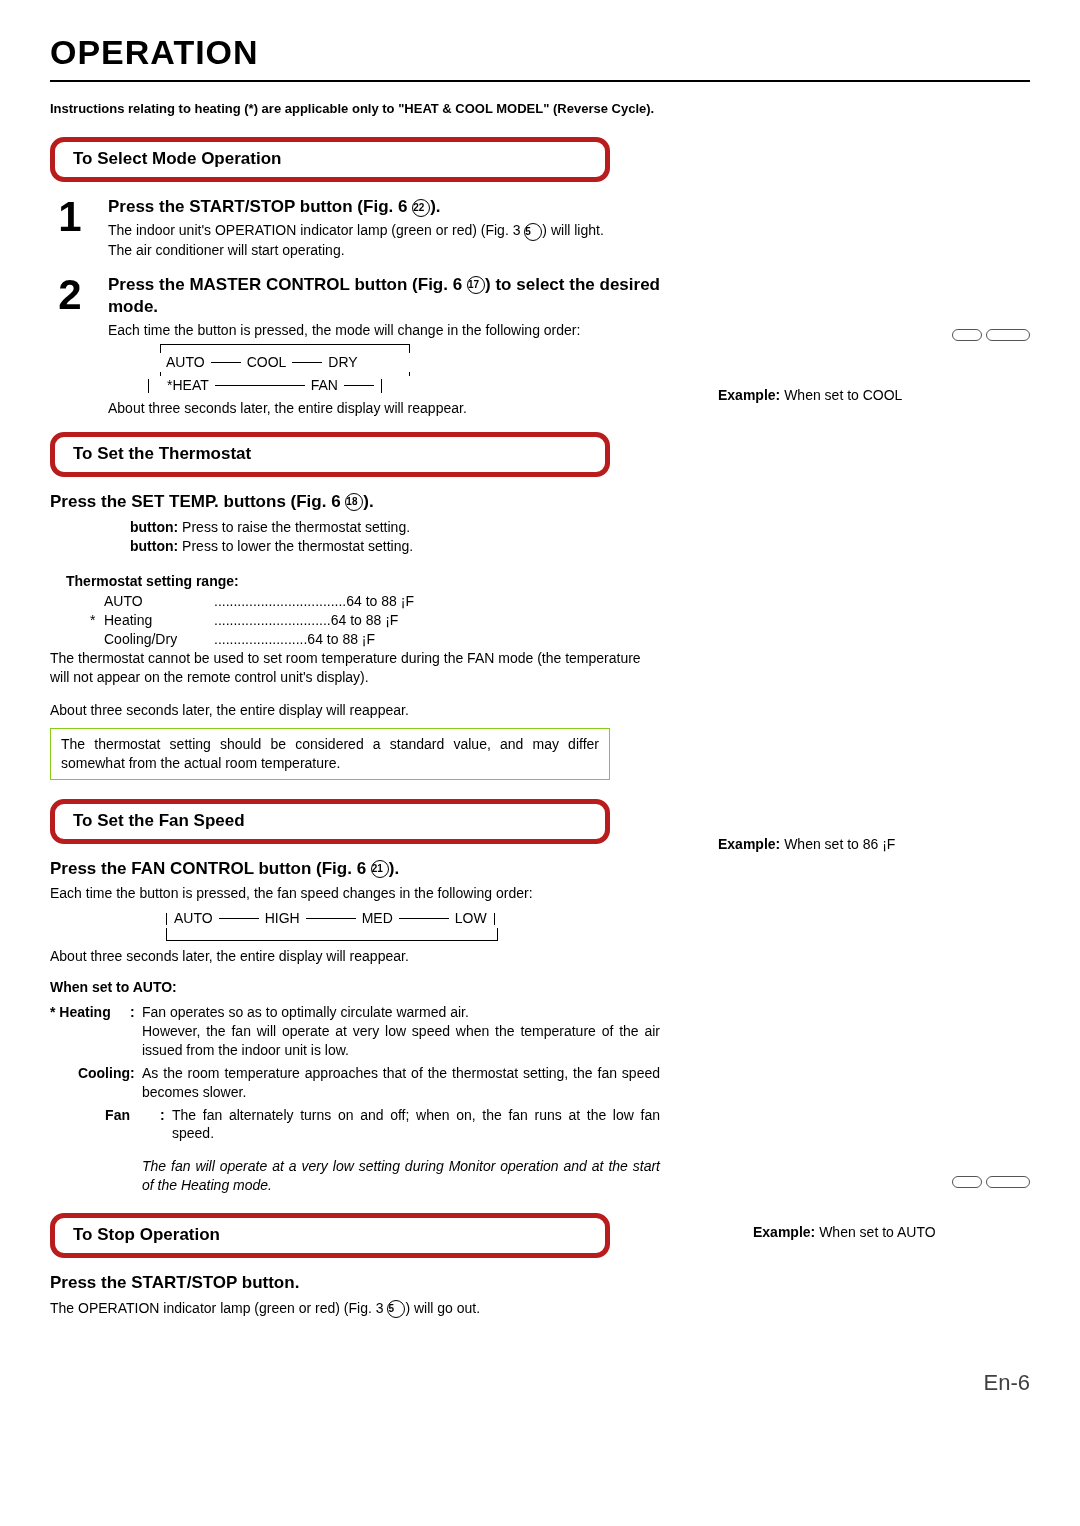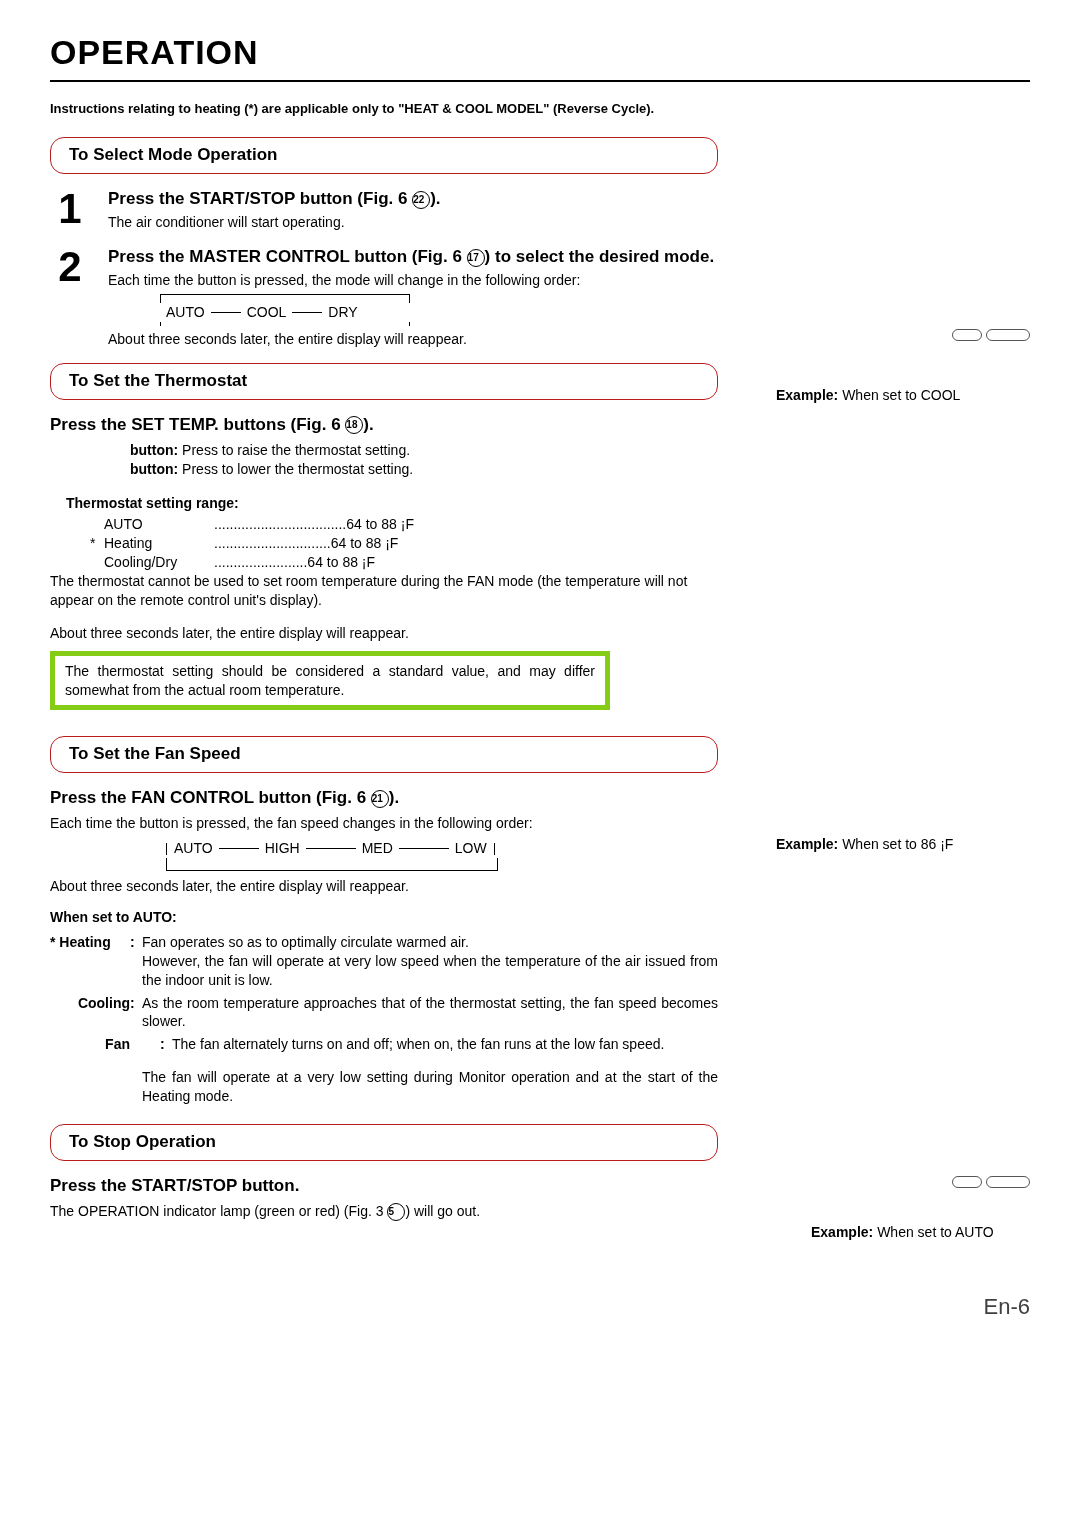--- a/index.html
+++ b/index.html
@@ -24,27 +24,27 @@
     font-size: 13px;
     margin-bottom: 10px;
   }
   .columns {
     display: flex;
     gap: 30px;
   }
   .col-left { flex: 0 0 610px; }
   .col-right { flex: 1; font-size: 14px; margin-left: 28px; }
   .section-header {
-    border: 1px solid #b91c1c;
+    border: 5px solid #b91c1c;
     border-radius: 14px;
     padding: 6px 18px;
     font-size: 17px;
     font-weight: bold;
     margin: 10px 0 14px 0;
-    width: 668px;
+    width: 560px;
     box-sizing: border-box;
   }
   .step { display: flex; gap: 18px; margin-bottom: 14px; }
   .step-num {
     font-size: 42px;
     font-weight: bold;
     width: 40px;
     text-align: center;
     line-height: 1;
   }
@@ -79,23 +79,23 @@
   }
   .subhead {
     font-size: 17px;
     font-weight: bold;
     margin: 10px 0 4px 0;
   }
   .indent1 { margin-left: 80px; }
   .indent2 { margin-left: 40px; }
   .bold { font-weight: bold; }
   .note-box {
-    border: 5px solid #84cc16;
+    border: 1px solid #84cc16;
     padding: 6px 10px;
-    margin: 8px 0 26px 0;
+    margin: 8px 0 19px 0;
     font-size: 14px;
     width: 560px;
     box-sizing: border-box;
     text-align: justify;
   }
   .range-row { display:flex; }
   .range-label { width: 110px; }
   .fan-cycle {
     margin: 6px 0 6px 100px;
   }
@@ -130,20 +130,23 @@
 <div class="columns">
   <div class="col-left">
 
     <div class="section-header">To Select Mode Operation</div>
 
     <div class="step">
       <div class="step-num">1</div>
       <div class="step-body">
         <div class="step-head">
           <span>Press the START/STOP button (Fig. 6 </span><span class="circled">22</span><span>).</span>
+        </div>
+        <div>
+          <span>The indoor unit's OPERATION indicator lamp (green or red) (Fig. 3 </span><span class="circled">5</span><span>) will light.</span>
         </div>
         <div>The air conditioner will start operating.</div>
       </div>
     </div>
 
     <div class="step">
       <div class="step-num">2</div>
       <div class="step-body">
         <div class="step-head just">
           <span>Press the MASTER CONTROL button (Fig. 6 </span><span class="circled">17</span><span>) to select the desired mode.</span>
@@ -153,20 +156,28 @@
           <div style="border:1px solid #000; border-bottom:none; width:248px; height:8px; margin-left:12px;"></div>
           <div class="row1" style="margin-left:0;">
             <span style="width:12px;"></span>
             <span>AUTO</span>
               <span class="mode-line"></span>
             <span>COOL</span>
               <span class="mode-line"></span>
             <span>DRY</span>
           </div>
           <div style="border-left:1px solid #000; border-right:1px solid #000; width:248px; height:4px; margin-left:12px;"></div>
+          <div class="row2" style="margin-left:0;">
+            <span style="width:12px;border-left:1px solid #000;height:14px;"></span>
+            <span>*HEAT</span>
+            <span class="mode-line" style="width:90px;"></span>
+            <span>FAN</span>
+            <span class="mode-line" style="width:30px;"></span>
+            <span style="border-right:1px solid #000;height:14px;width:1px;"></span>
+          </div>
         </div>
         <div>About three seconds later, the entire display will reappear.</div>
       </div>
     </div>
 
     <div class="section-header">To Set the Thermostat</div>
 
     <div class="subhead">
       <span>Press the SET TEMP. buttons (Fig. 6 </span><span class="circled">18</span><span>).</span>
     </div>
@@ -233,21 +244,21 @@
         <div class="auto-text">As the room temperature approaches that of the thermostat setting, the fan speed becomes slower.</div>
       </div>
       <div class="auto-row">
         <div class="auto-label" style="text-align:right;padding-right:30px;"><span>Fan</span></div>
         <div class="auto-colon">:</div>
         <div class="auto-text">The fan alternately turns on and off; when on, the fan runs at the low fan speed.</div>
       </div>
       <div class="auto-row">
         <div class="auto-label"></div>
           <div class="auto-colon"></div>
-        <div class="auto-text" style="margin-top:10px;">The fan will operate at a very low setting during Monitor operation and at the start of the Heating mode.</div>
+        <div class="auto-text" style="margin-top:10px;font-style:italic;">The fan will operate at a very low setting during Monitor operation and at the start of the Heating mode.</div>
       </div>
     </div>
 
     <div class="section-header" style="margin-top:18px;">To Stop Operation</div>
     <div class="subhead">Press the START/STOP button.</div>
     <div>
       <span>The OPERATION indicator lamp (green or red) (Fig. 3 </span><span class="circled">5</span><span>) will go out.</span>
     </div>
   </div>
 

